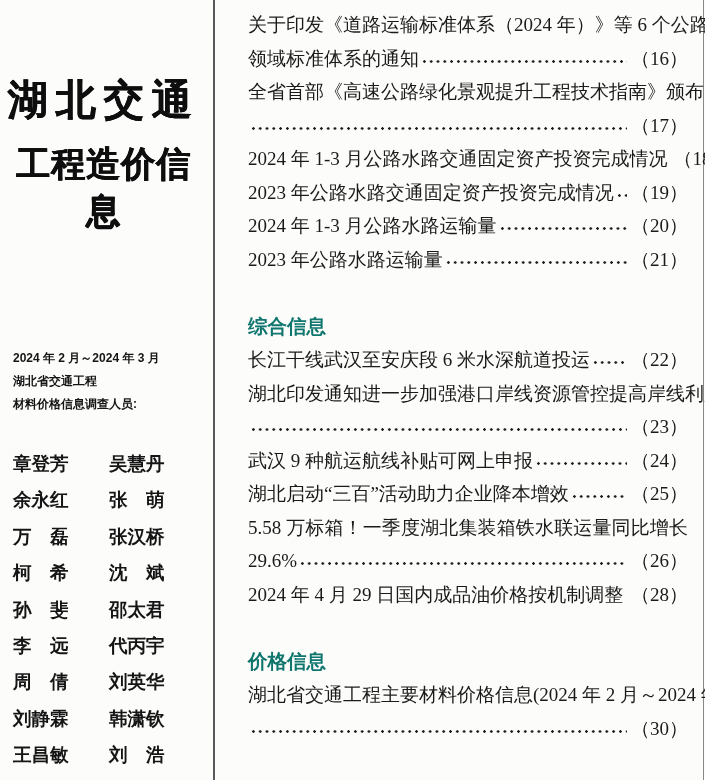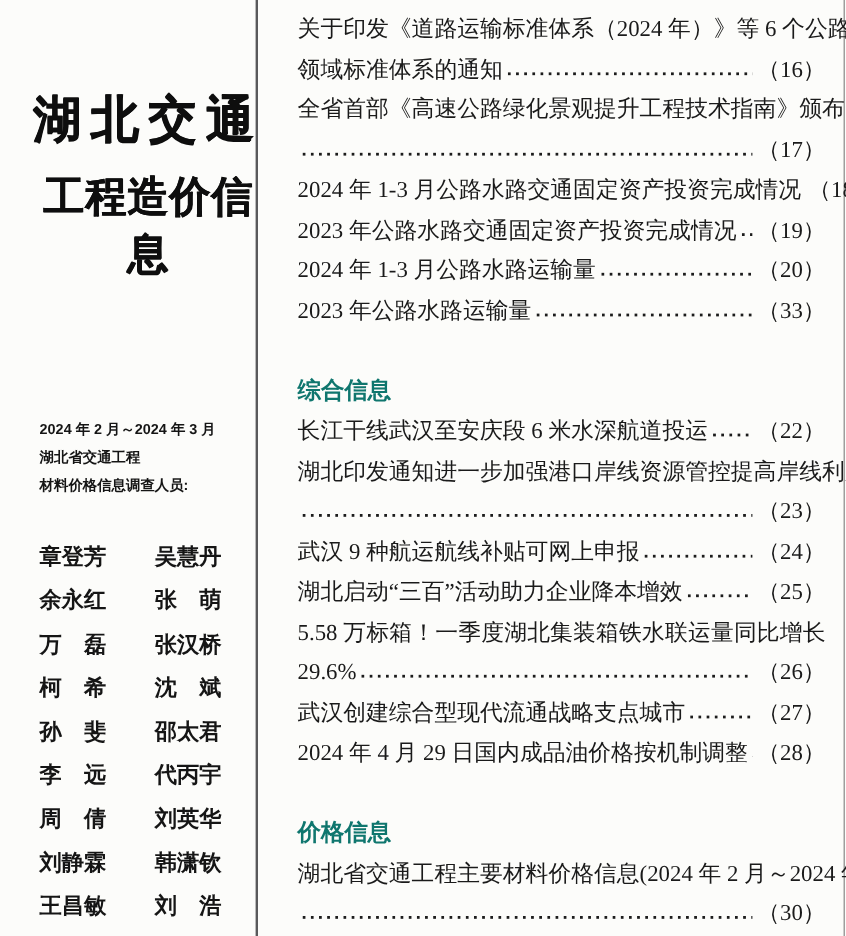--- a/index.html
+++ b/index.html
@@ -6,21 +6,21 @@
   html,body { width:705px; height:780px; }
   body {
     position:relative;
     background:#fcfcfa;
     color:#1a1a1a;
     font-family:"Liberation Serif","DejaVu Serif",serif;
     overflow:hidden;
   }
 
   
-  .left-col { position:absolute; left:0; top:0; width:213px; height:780px;margin-left:20px; }
+  .left-col { position:absolute; left:0; top:0; width:213px; height:780px; }
 
   .title1, .title2 {
     position:absolute; left:0; right:6px;
     text-align:center;
     font-family:"DejaVu Serif","Liberation Serif",serif;
     font-weight:900;
     color:#0e0e0e;
     text-shadow:0.7px 0 0 currentColor, 0 0.5px 0 currentColor;
     transform:scaleY(1.04);
   }
@@ -147,21 +147,21 @@
     <span class="page">（19）</span>
   </div>
   <div class="row">
     <span class="text">2024 年 1-3 月公路水路运输量</span>
     <span class="leader"></span>
     <span class="page">（20）</span>
   </div>
   <div class="row">
     <span class="text">2023 年公路水路运输量</span>
     <span class="leader"></span>
-    <span class="page">（33）</span>
+    <span class="page">（21）</span>
   </div>
 
   <div class="row"></div>
 
   <div class="row header">
     <span class="text">综合信息</span>
   </div>
   <div class="row">
     <span class="text">长江干线武汉至安庆段 6 米水深航道投运</span>
     <span class="leader"></span>
@@ -186,25 +186,20 @@
   </div>
   <div class="row justify">
     <span class="text">5.58 万标箱！一季度湖北集装箱铁水联运量同比增长</span>
   </div>
   <div class="row">
     <span class="text">29.6%</span>
     <span class="leader"></span>
     <span class="page">（26）</span>
   </div>
   <div class="row">
-    <span class="text">武汉创建综合型现代流通战略支点城市</span>
-    <span class="leader"></span>
-    <span class="page">（27）</span>
-  </div>
-  <div class="row">
     <span class="text">2024 年 4 月 29 日国内成品油价格按机制调整</span>
     <span class="leader"></span>
     <span class="page">（28）</span>
   </div>
 
   <div class="row"></div>
 
   <div class="row header">
     <span class="text">价格信息</span>
   </div>

